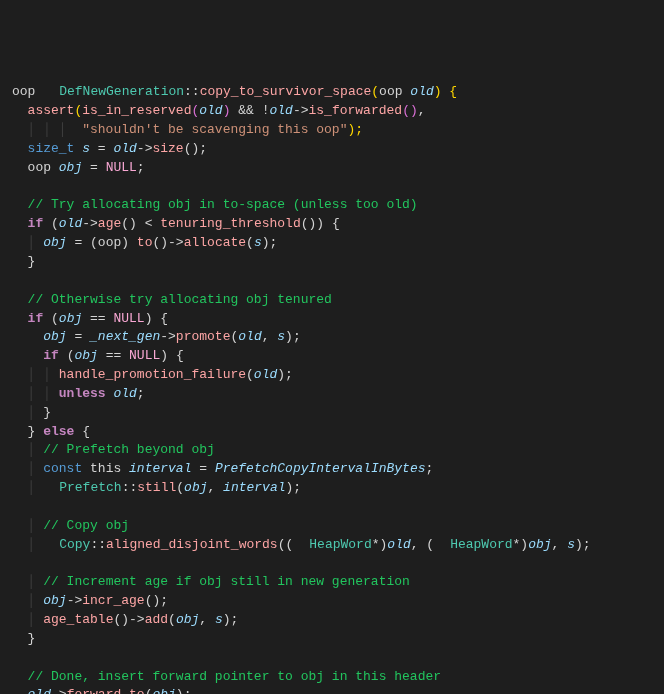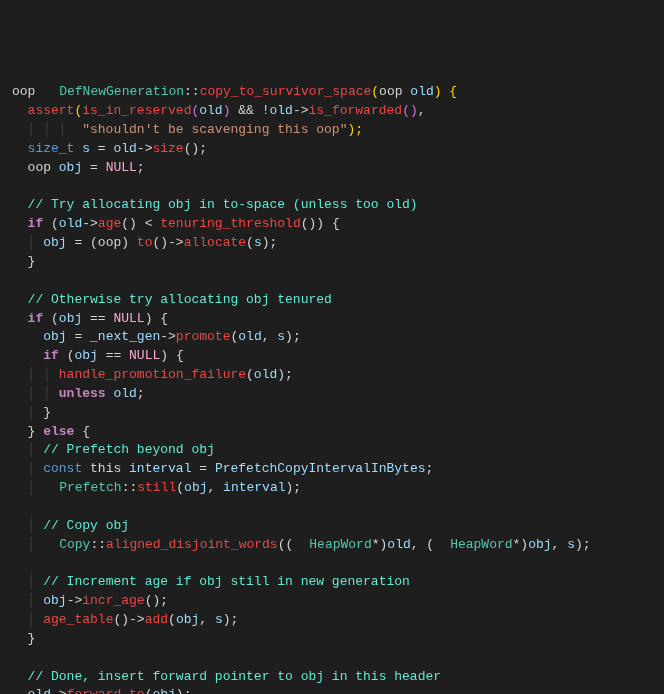--- a/index.html
+++ b/index.html
@@ -8,24 +8,24 @@
       background-color: #1e1e1e;
       font-family: Consolas, 'Courier New', monospace;
       font-size: 13px;
       line-height: 1.45;
       color: #d4d4d4;
       white-space: pre;
     }
     .keyword { color: #c586c0; font-weight: bold; }
     .type { color: #569cd6; }
     .classname { color: #4ec9b0; margin-left: 16px; }
-    .funcname { color: #ef4444; }
-    .variable { color: #9cdcfe; }
+    .funcname { color: #fca5a5; }
+    .variable { color: #9cdcfe; font-style: italic; }
     .string { color: #ce9178; }
-    .comment { color: #5eead4; }
+    .comment { color: #22c55e; }
     .null { color: #f9a8d4; }
     .paren { color: #ffd700; }
     .paren2 { color: #da70d6; }
     .indent-guide { color: #404040; }
   </style>
 </head>
 <body>
 
 
 

